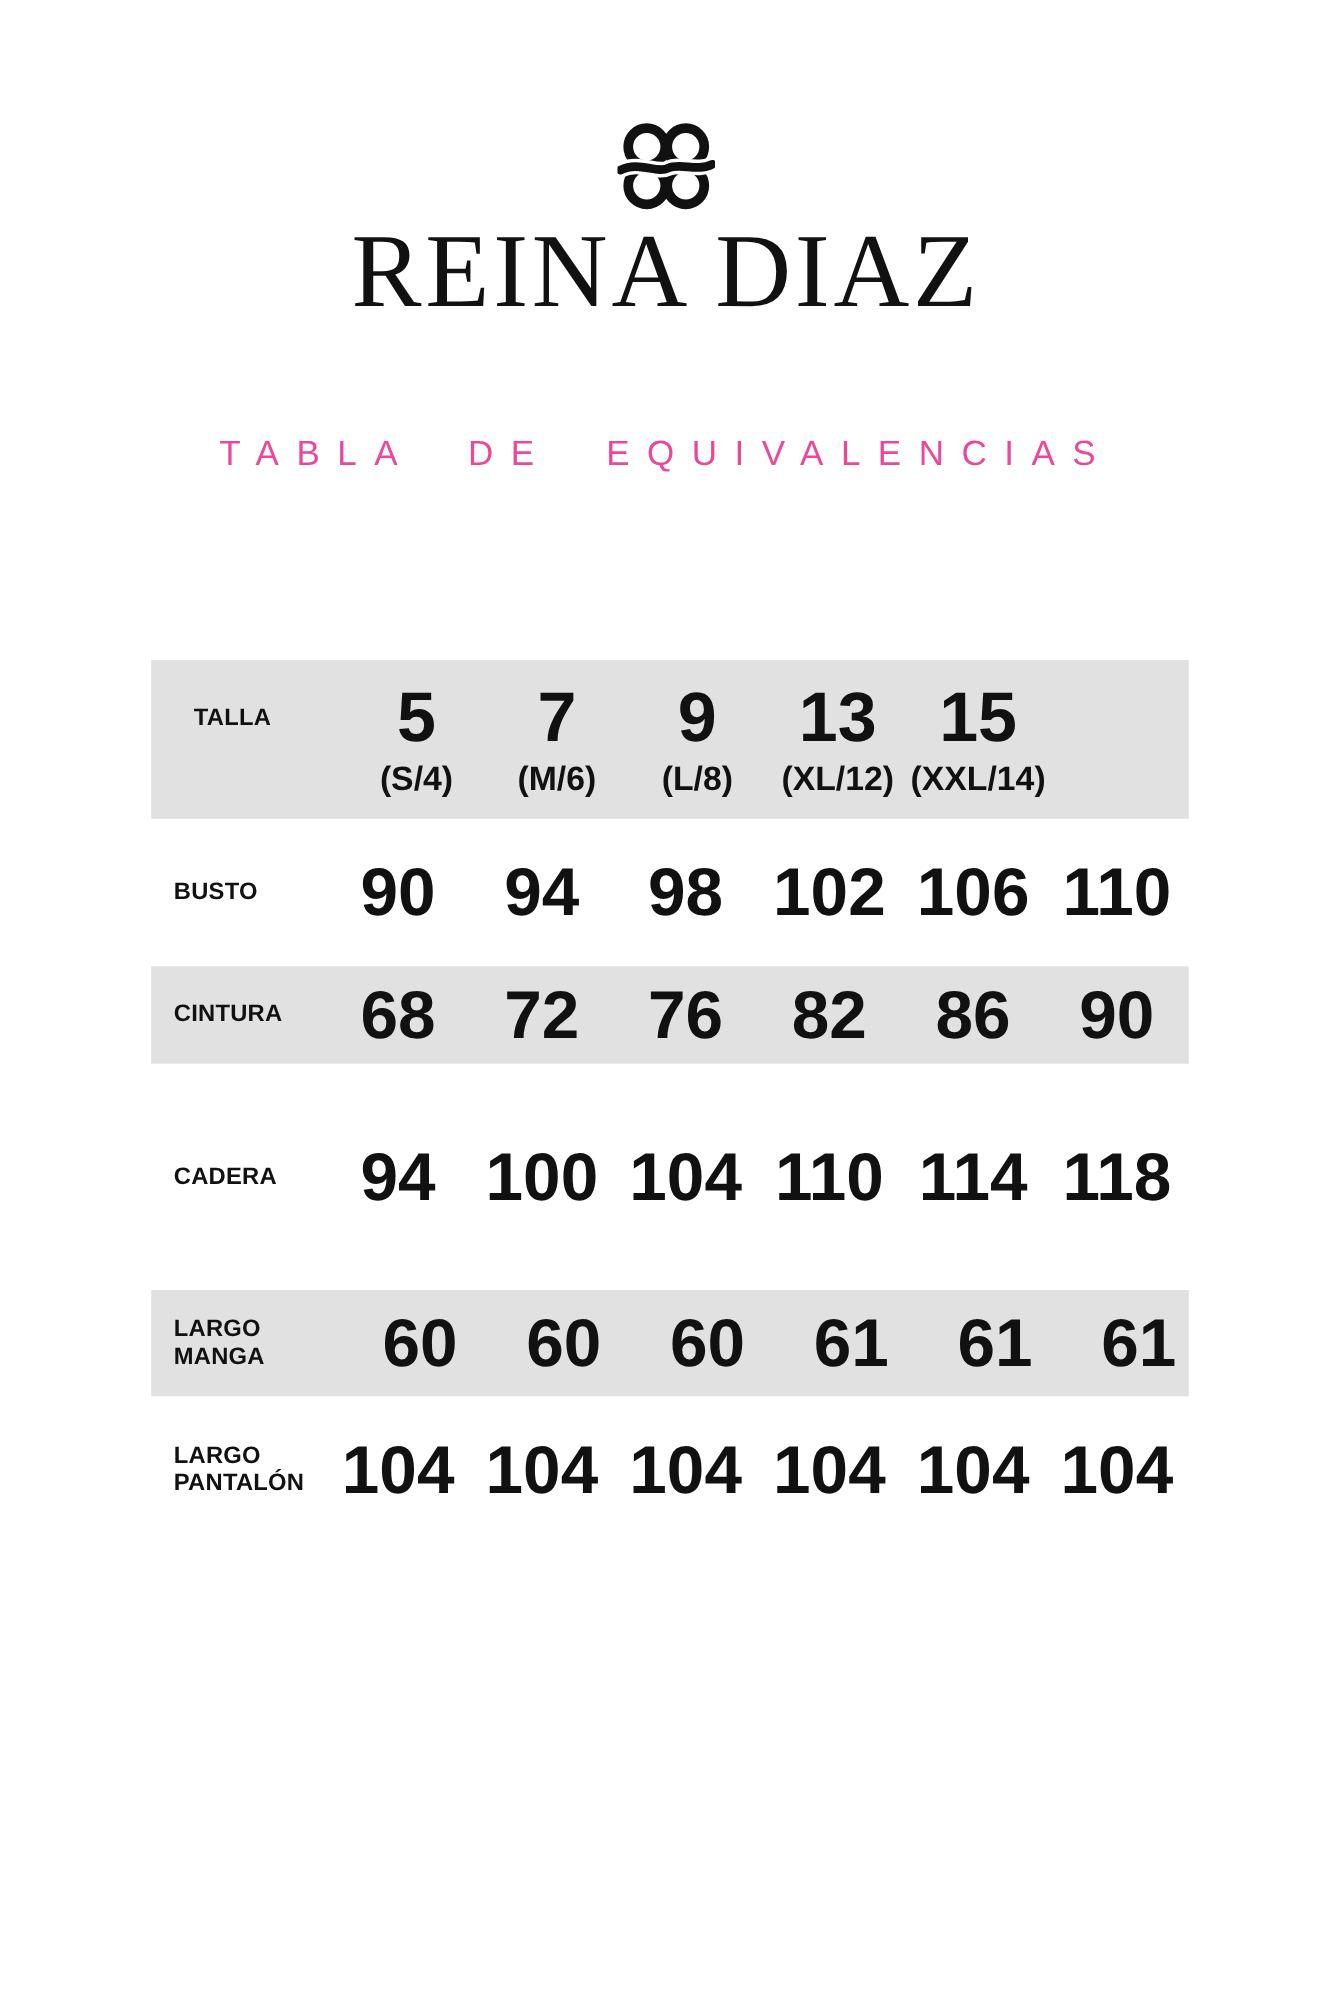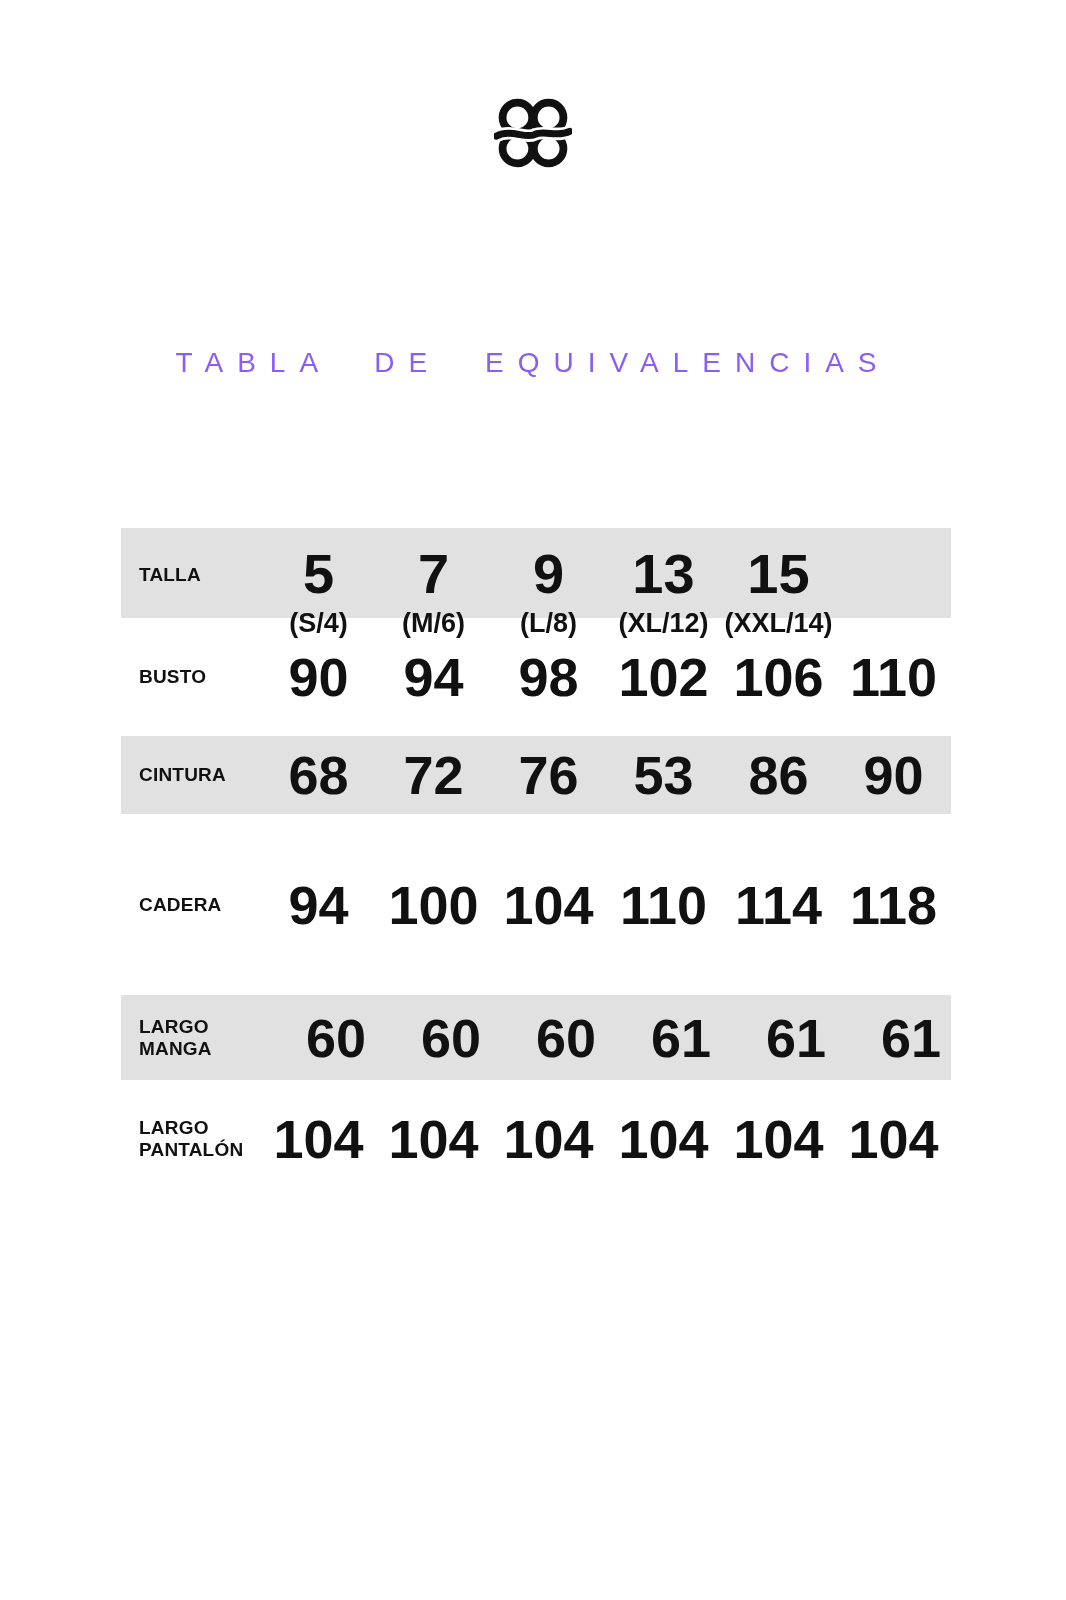--- a/index.html
+++ b/index.html
@@ -43,37 +43,37 @@
     position: absolute;
     top: 347px;
     left: 0;
     width: 100%;
     text-align: center;
     font-size: 28px;
     font-weight: 400;
     letter-spacing: 14px;
     word-spacing: 22px;
     white-space: nowrap;
-    color: #8b5cf6;
+    color: #ec4899;
   }
 
   
   .size-table {
     position: absolute;
     top: 528px;
     left: 121px;
     width: 830px;
   }
   .row {
     display: grid;
     grid-template-columns: 140px repeat(6, 1fr);
     align-items: center;
   }
   .row.shade { background: #e1e1e1; }
-  .row-header   { height: 90px; align-items: start; }
+  .row-header   { height: 127px; align-items: start; padding-left: 16px; }
   .row-busto    { height: 118px; }
   .row-cintura  { height: 78px; }
   .row-cadera   { height: 181px; }
   .row-manga    { height: 85px; gap: 35px; }
   .row-pantalon { height: 118px; }
 
   .label {
     padding-left: 18px;
     width: 86px;
     font-size: 19px;
@@ -105,20 +105,21 @@
         <circle cx="30" cy="26" r="19"></circle>
         <circle cx="70" cy="26" r="19"></circle>
         <circle cx="30" cy="66" r="19"></circle>
         <circle cx="70" cy="66" r="19"></circle>
       </g>
       <path d="M3,50 C22,40 40,54 52,48 C64,42 82,52 97,44" fill="none" stroke="#ffffff" stroke-width="16" stroke-linecap="round"></path>
       <path d="M3,50 C22,40 40,54 52,48 C64,42 82,52 97,44" fill="none" stroke="#111111" stroke-width="9" stroke-linecap="round"></path>
     </svg>
   </div>
 
+  <div class="brand-title">REINA DIAZ</div>
 
   <div class="caption">TABLA DE EQUIVALENCIAS</div>
 
   <div class="size-table">
 
     <div class="row shade row-header">
       <div class="label">TALLA</div>
       <div class="hcell">
         <div class="hsize">5</div>
         <div class="hequiv">(S/4)</div>
@@ -149,21 +150,21 @@
       <div class="num">102</div>
       <div class="num">106</div>
       <div class="num">110</div>
     </div>
 
     <div class="row shade row-cintura">
       <div class="label">CINTURA</div>
       <div class="num">68</div>
       <div class="num">72</div>
       <div class="num">76</div>
-      <div class="num">53</div>
+      <div class="num">82</div>
       <div class="num">86</div>
       <div class="num">90</div>
     </div>
 
     <div class="row row-cadera">
       <div class="label">CADERA</div>
       <div class="num">94</div>
       <div class="num">100</div>
       <div class="num">104</div>
       <div class="num">110</div>

